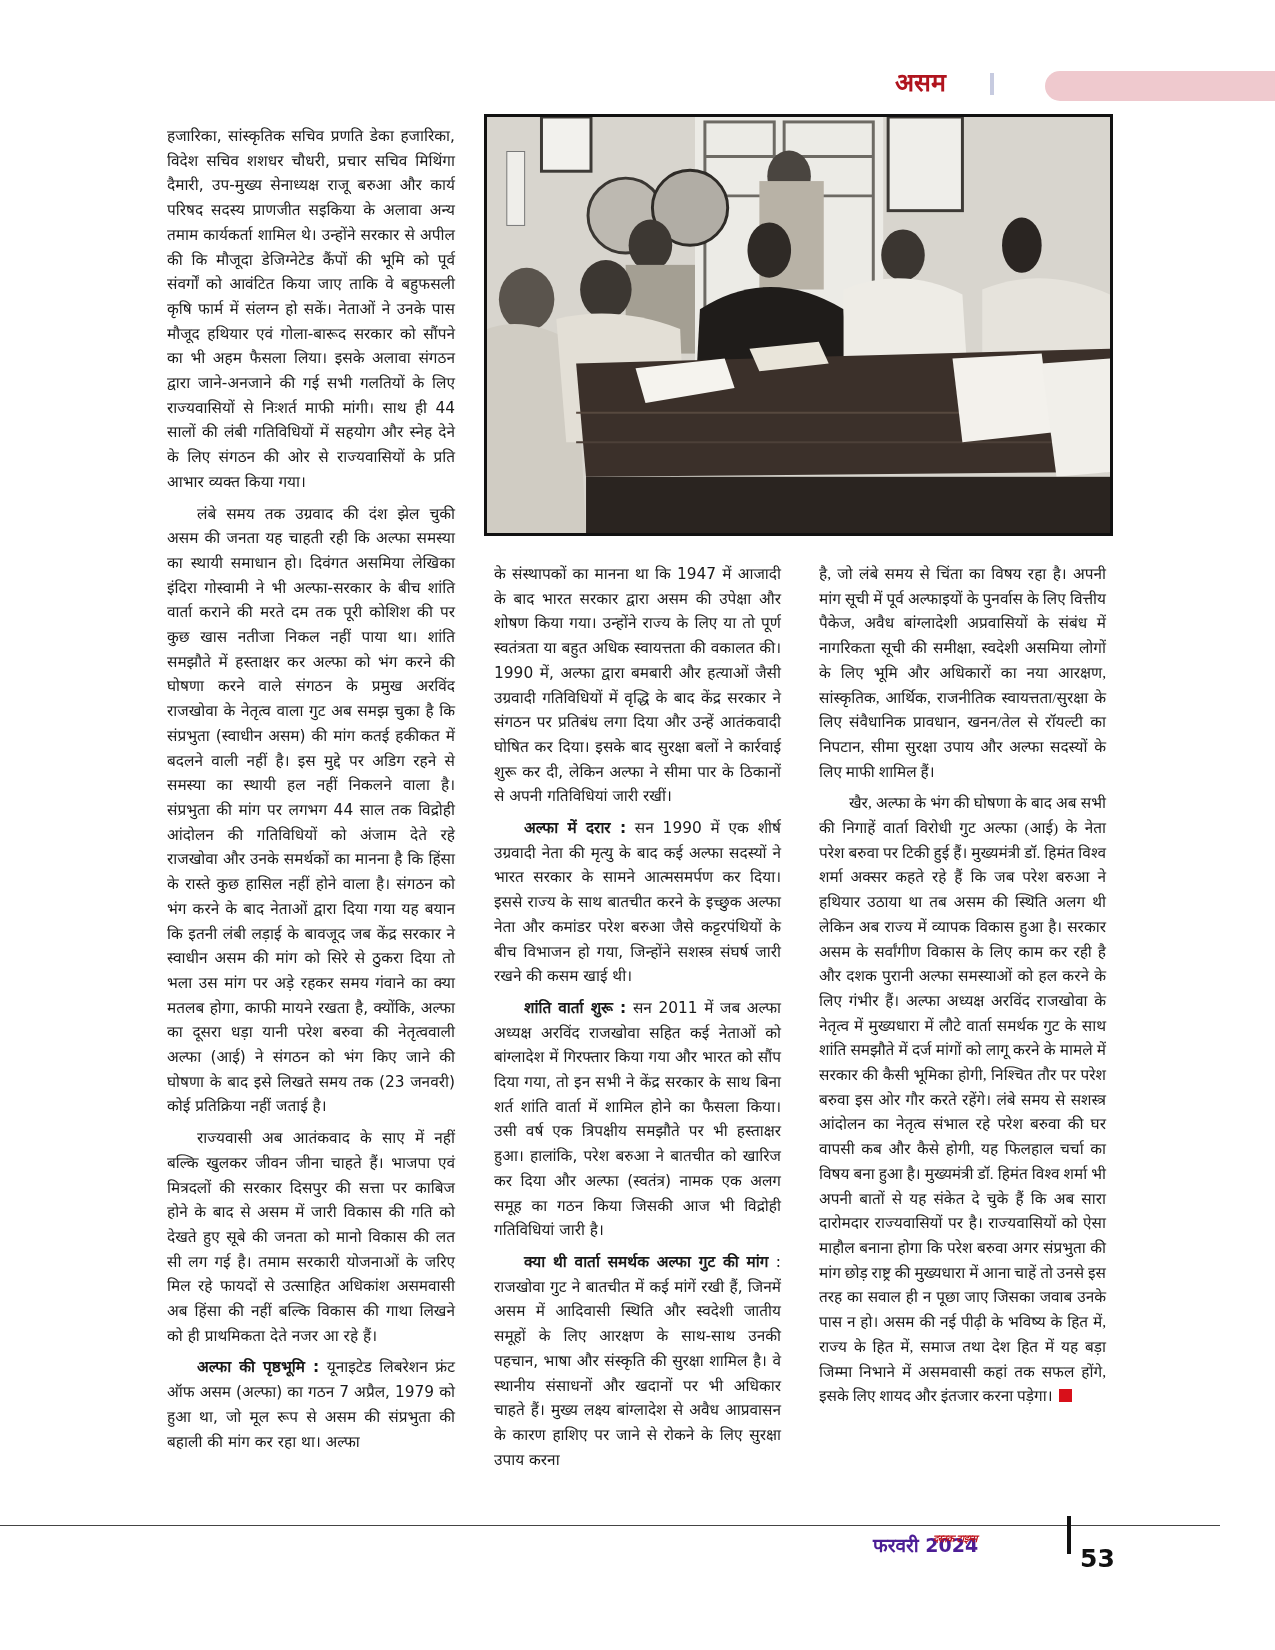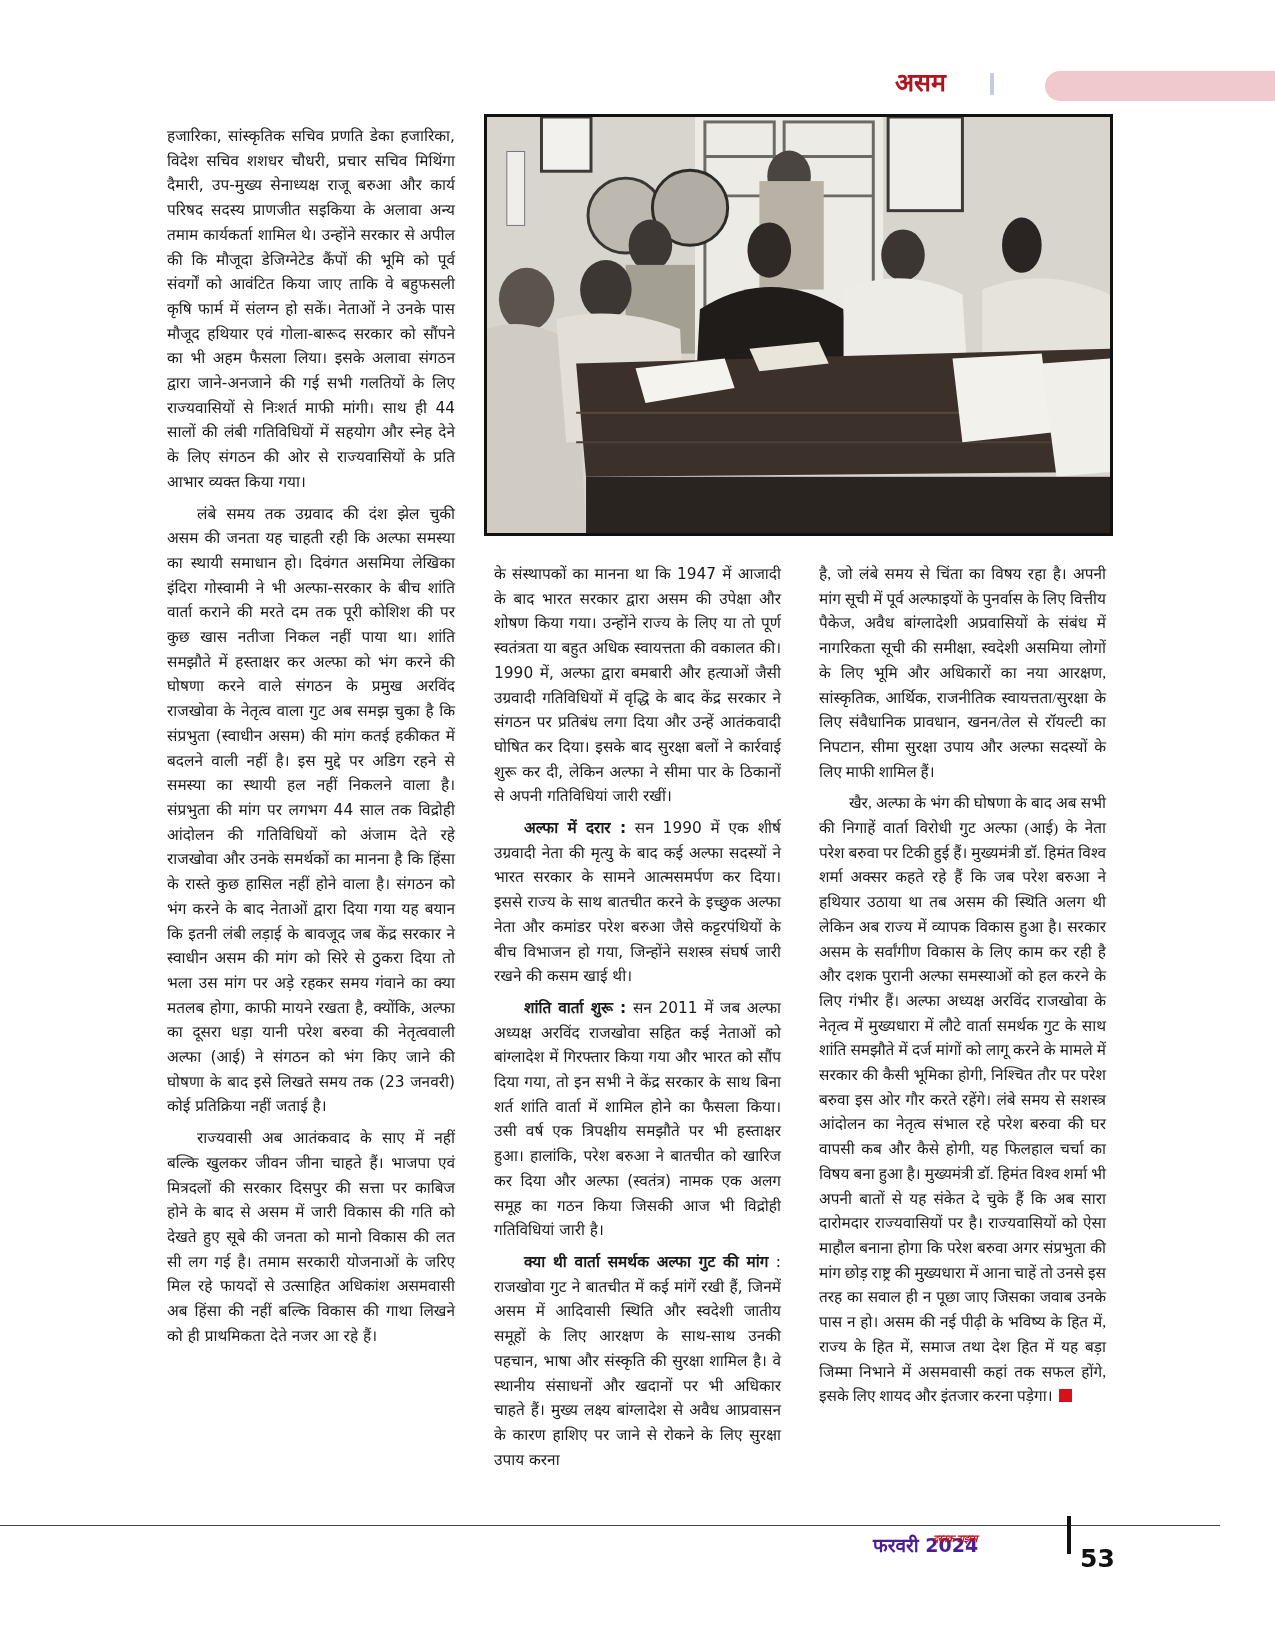--- a/index.html
+++ b/index.html
@@ -34,20 +34,21 @@
 <body>
 
 <div class="header-section">असम</div>
 <div class="header-divider"></div>
 <div class="header-pill"></div>
 
 <div class="col col1">
   <p><span>हजारिका, सांस्कृतिक सचिव प्रणति डेका हजारिका, विदेश सचिव शशधर चौधरी, प्रचार सचिव मिथिंगा दैमारी, उप-मुख्य सेनाध्यक्ष राजू बरुआ और कार्य परिषद सदस्य प्राणजीत सइकिया के अलावा अन्य तमाम कार्यकर्ता शामिल थे। उन्होंने सरकार से अपील की कि मौजूदा डेजिग्नेटेड कैंपों की भूमि को पूर्व संवर्गों को आवंटित किया जाए ताकि वे बहुफसली कृषि फार्म में संलग्न हो सकें। नेताओं ने उनके पास मौजूद हथियार एवं गोला-बारूद सरकार को सौंपने का भी अहम फैसला लिया। इसके अलावा संगठन द्वारा जाने-अनजाने की गई सभी गलतियों के लिए राज्यवासियों से निःशर्त माफी मांगी। साथ ही 44 सालों की लंबी गतिविधियों में सहयोग और स्नेह देने के लिए संगठन की ओर से राज्यवासियों के प्रति आभार व्यक्त किया गया।</span></p>
   <p class="indent"><span>लंबे समय तक उग्रवाद की दंश झेल चुकी असम की जनता यह चाहती रही कि अल्फा समस्या का स्थायी समाधान हो। दिवंगत असमिया लेखिका इंदिरा गोस्वामी ने भी अल्फा-सरकार के बीच शांति वार्ता कराने की मरते दम तक पूरी कोशिश की पर कुछ खास नतीजा निकल नहीं पाया था। शांति समझौते में हस्ताक्षर कर अल्फा को भंग करने की घोषणा करने वाले संगठन के प्रमुख अरविंद राजखोवा के नेतृत्व वाला गुट अब समझ चुका है कि संप्रभुता (स्वाधीन असम) की मांग कतई हकीकत में बदलने वाली नहीं है। इस मुद्दे पर अडिग रहने से समस्या का स्थायी हल नहीं निकलने वाला है। संप्रभुता की मांग पर लगभग 44 साल तक विद्रोही आंदोलन की गतिविधियों को अंजाम देते रहे राजखोवा और उनके समर्थकों का मानना है कि हिंसा के रास्ते कुछ हासिल नहीं होने वाला है। संगठन को भंग करने के बाद नेताओं द्वारा दिया गया यह बयान कि इतनी लंबी लड़ाई के बावजूद जब केंद्र सरकार ने स्वाधीन असम की मांग को सिरे से ठुकरा दिया तो भला उस मांग पर अड़े रहकर समय गंवाने का क्या मतलब होगा, काफी मायने रखता है, क्योंकि, अल्फा का दूसरा धड़ा यानी परेश बरुवा की नेतृत्ववाली अल्फा (आई) ने संगठन को भंग किए जाने की घोषणा के बाद इसे लिखते समय तक (23 जनवरी) कोई प्रतिक्रिया नहीं जताई है।</span></p>
   <p class="indent"><span>राज्यवासी अब आतंकवाद के साए में नहीं बल्कि खुलकर जीवन जीना चाहते हैं। भाजपा एवं मित्रदलों की सरकार दिसपुर की सत्ता पर काबिज होने के बाद से असम में जारी विकास की गति को देखते हुए सूबे की जनता को मानो विकास की लत सी लग गई है। तमाम सरकारी योजनाओं के जरिए मिल रहे फायदों से उत्साहित अधिकांश असमवासी अब हिंसा की नहीं बल्कि विकास की गाथा लिखने को ही प्राथमिकता देते नजर आ रहे हैं।</span></p>
+  <p class="indent"><span class="lead">अल्फा की पृष्ठभूमि :</span><span> यूनाइटेड लिबरेशन फ्रंट ऑफ असम (अल्फा) का गठन 7 अप्रैल, 1979 को हुआ था, जो मूल रूप से असम की संप्रभुता की बहाली की मांग कर रहा था। अल्फा</span></p>
 </div>
 
 <div class="photo" aria-label="ऐतिहासिक असम समझौते पर हस्ताक्षर करते नेता (श्वेत-श्याम तस्वीर)">
   <svg viewBox="0 0 629 422" preserveAspectRatio="none">
     <rect x="0" y="0" width="629" height="422" fill="#d8d5ce"></rect>
     <rect x="210" y="0" width="190" height="290" fill="#ecebe6"></rect>
     <g stroke="#6d6a64" stroke-width="3" fill="none">
       <rect x="220" y="5" width="70" height="230"></rect>
       <rect x="300" y="5" width="90" height="230"></rect>
       <line x1="220" y1="40" x2="390" y2="40"></line>

